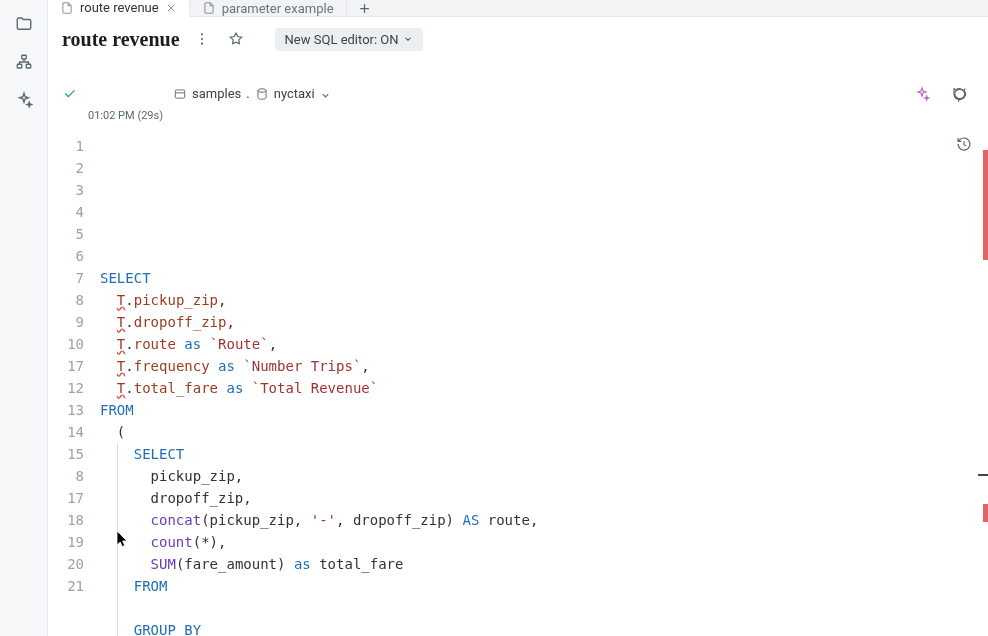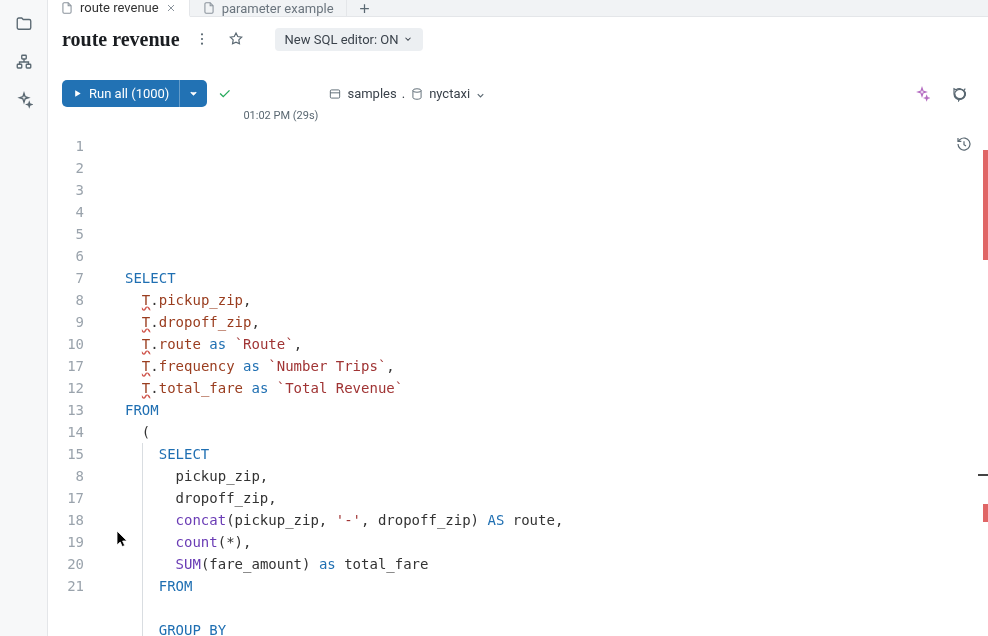--- a/index.html
+++ b/index.html
@@ -204,21 +204,21 @@
   }
   .code {
     flex: 1;
     font-family: Menlo, Consolas, monospace;
     font-size: 14px;
     line-height: 22px;
     padding: 3px 0 0 6px;
     white-space: pre;
     position: relative;
   }
-  .code-line { height: 22px; position: relative; margin-left: 25px; }
+  .code-line { height: 22px; position: relative; }
   .indent-guide {
     position: absolute; top: 0; bottom: 0; width: 0;
     border-left: 1px solid #d9dde1;
   }
   .kw { color: #1f6fb2; }
   .id { color: #9a3d1f; }
   .str { color: #a03434; }
   .fn { color: #6a3cb5; }
   .plain { color: #333; }
   .err { text-decoration: underline wavy #d0574e; text-decoration-skip-ink: none; }
@@ -319,33 +319,20 @@
       </span>
       <span class="pill">
         <span>New SQL editor: ON</span>
         <svg class="chev" viewBox="0 0 24 24" stroke="currentColor" stroke-width="2.5" fill="none">
             <path d="M6 9l6 6 6-6"></path>
           </svg>
       </span>
     </div>
 
     <div class="toolbar">
-      <div class="run-btn">
-        <div class="run-main">
-          <svg viewBox="0 0 24 24">
-              <path d="M7 5v14l12-7z"></path>
-            </svg>
-          <span>Run all (1000)</span>
-        </div>
-        <div class="run-caret">
-          <svg viewBox="0 0 24 24" stroke="#fff" stroke-width="2.5" fill="none">
-              <path d="M6 9l6 6 6-6"></path>
-            </svg>
-        </div>
-      </div>
       <span class="check-ic">
         <svg viewBox="0 0 24 24" fill="none" stroke="currentColor" stroke-width="2.2">
             <path d="M5 12l5 5L20 7"></path>
           </svg>
       </span>
       <span class="ts">01:02 PM (29s)</span>
       <div class="db-crumb">
         <svg class="cyl" viewBox="0 0 24 24" fill="none" stroke="currentColor" stroke-width="1.6">
             <rect x="4" y="5" width="16" height="14" rx="2"></rect>
             <path d="M4 10h16"></path>

